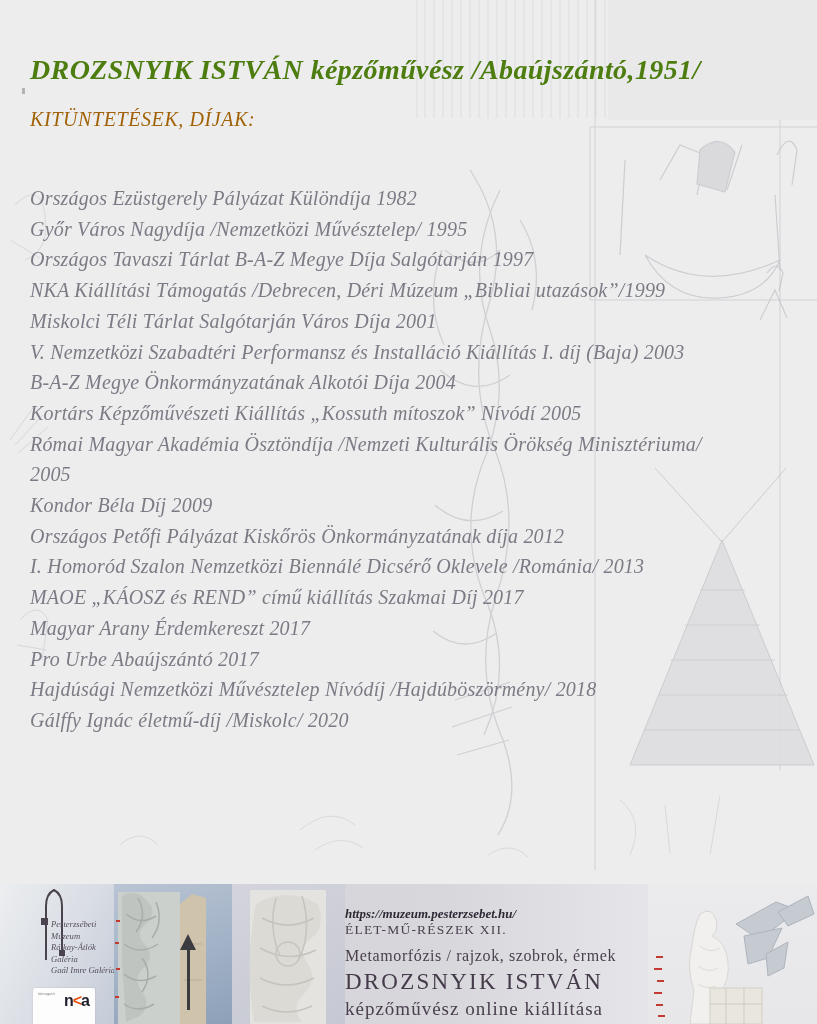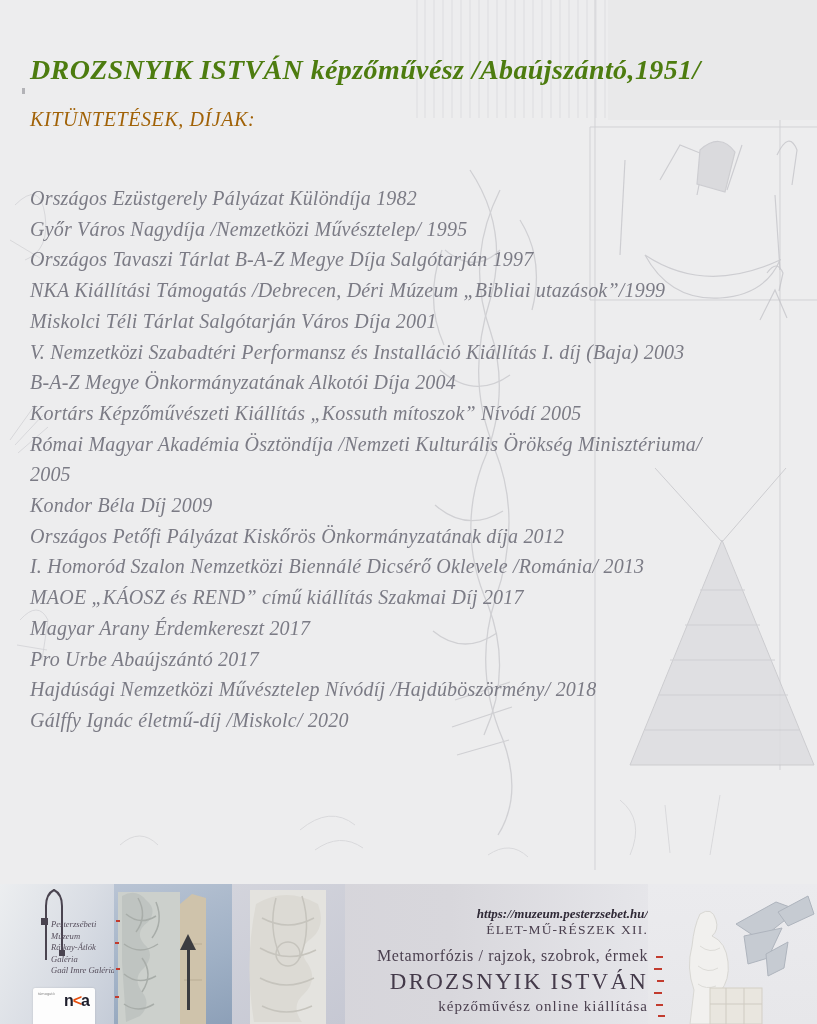--- a/index.html
+++ b/index.html
@@ -42,26 +42,26 @@
     border-radius:2px;box-shadow:0 0 2px rgba(0,0,0,.15);}
   .nka-sup{position:absolute;left:5px;top:3px;font-size:4px;color:#8a8a8a;
     font-family:"Liberation Sans",sans-serif;}
   .nka-text{position:absolute;right:6px;top:4px;font-family:"Liberation Sans",sans-serif;
     font-weight:bold;font-size:16px;color:#1d1d2b;letter-spacing:-1px;}
   .nka-angle{color:#e8500f;font-weight:bold;}
   .photo{position:absolute;top:0;height:140px;overflow:hidden;}
   .photo-1{left:114px;width:118px;background:linear-gradient(160deg,#b9c4d4 0%,#9fb0c5 60%,#8da0b8 100%);}
   .photo-2{left:232px;width:113px;background:linear-gradient(150deg,#d3d4dc 0%,#c6c8d3 100%);}
   .photo-right{left:648px;width:169px;background:linear-gradient(180deg,#ebebee 0%,#e7e7ea 100%);}
-  .f-center{position:absolute;left:345px;top:0;width:303px;height:140px;text-align:right;color:#463c4b;}
+  .f-center{position:absolute;left:345px;top:0;width:303px;height:140px;text-align:left;color:#463c4b;}
   .f-url{margin-top:22px;font-size:13px;font-weight:bold;font-style:italic;color:#2f2936;cursor:pointer;}
   .f-series{font-size:13.5px;letter-spacing:1.2px;color:#4a3f4e;}
   .f-sub{margin-top:9px;font-size:16px;letter-spacing:.6px;color:#4a3f4e;}
-  .f-artist{margin-top:4px;font-size:23px;letter-spacing:2.2px;color:#443a4a;margin-left:16px;}
-  .f-tagline{margin-top:3px;font-size:15px;letter-spacing:1px;color:#4a3f4e;}
+  .f-artist{margin-top:4px;font-size:23px;letter-spacing:2.2px;color:#443a4a;}
+  .f-tagline{margin-top:3px;font-size:19px;letter-spacing:1px;color:#4a3f4e;}
 </style>
 </head>
 <body>
 
 <svg class="bg-sketch" width="817" height="1024" viewBox="0 0 817 1024">
   <g stroke="#d9d9dc" stroke-width="1" opacity=".8">
     <line x1="417" y1="0" x2="417" y2="118"></line>
       <line x1="425" y1="0" x2="425" y2="118"></line>
     <line x1="434" y1="0" x2="434" y2="118"></line>
       <line x1="443" y1="0" x2="443" y2="118"></line>

